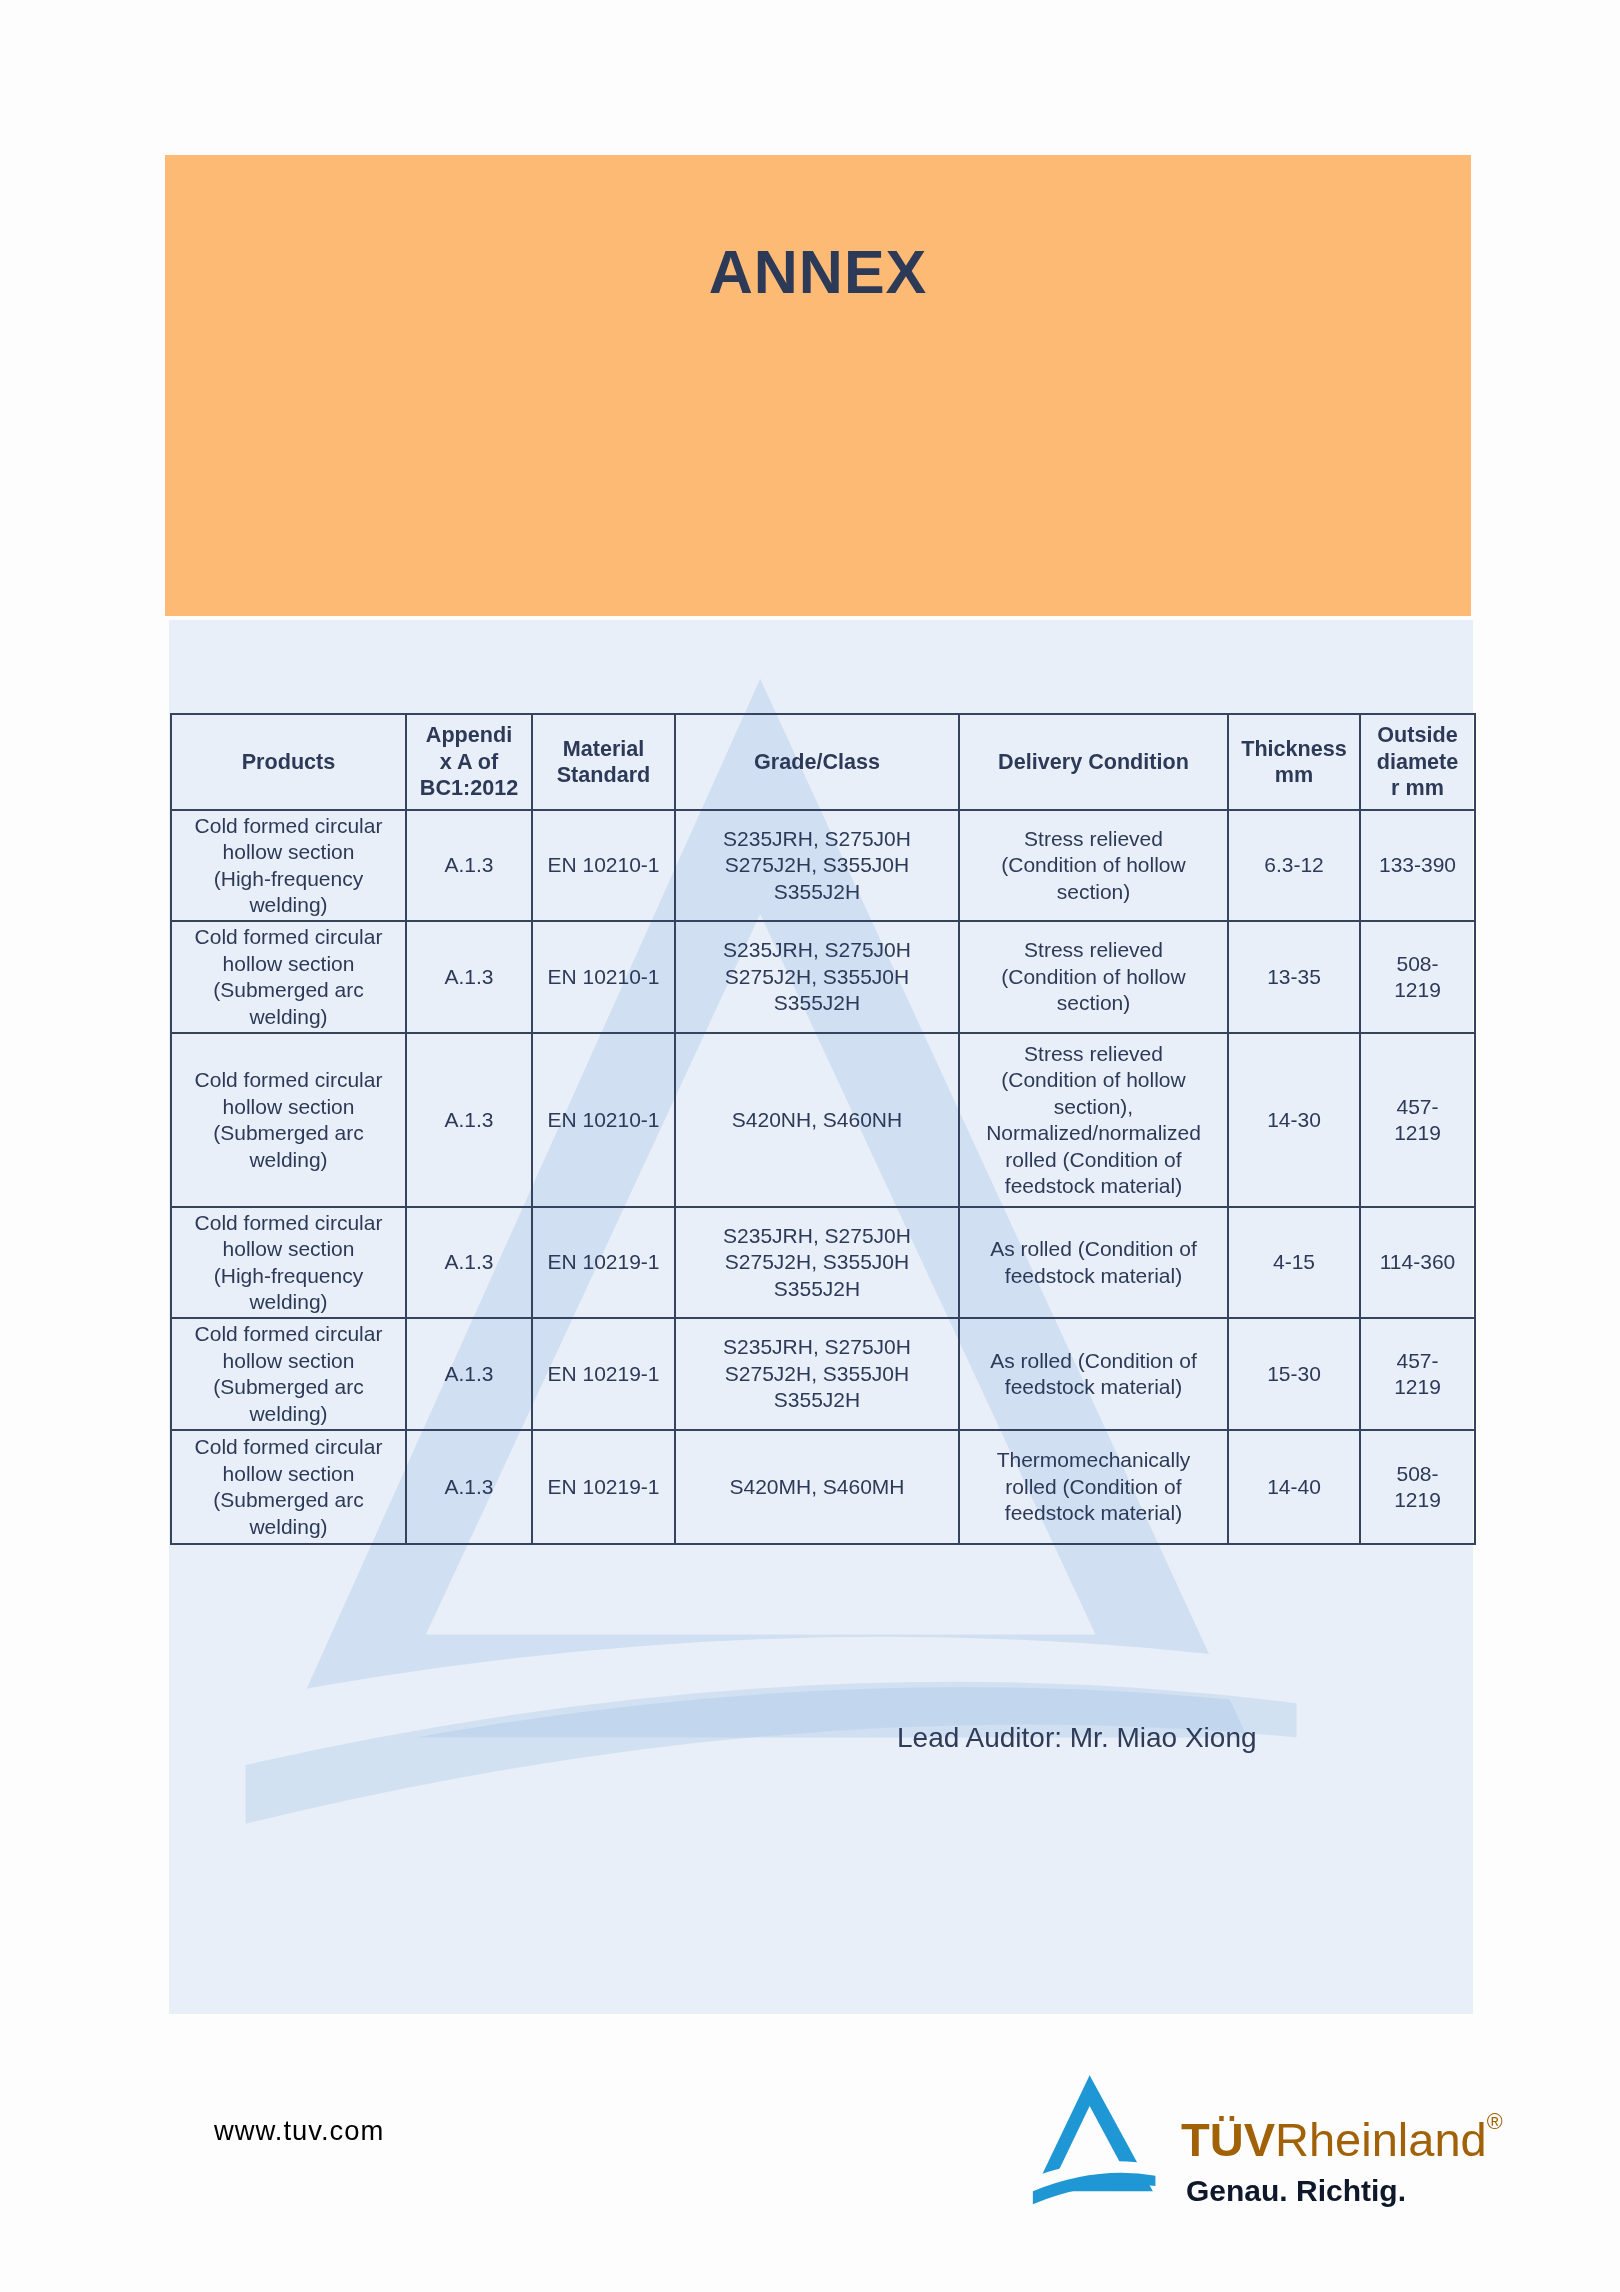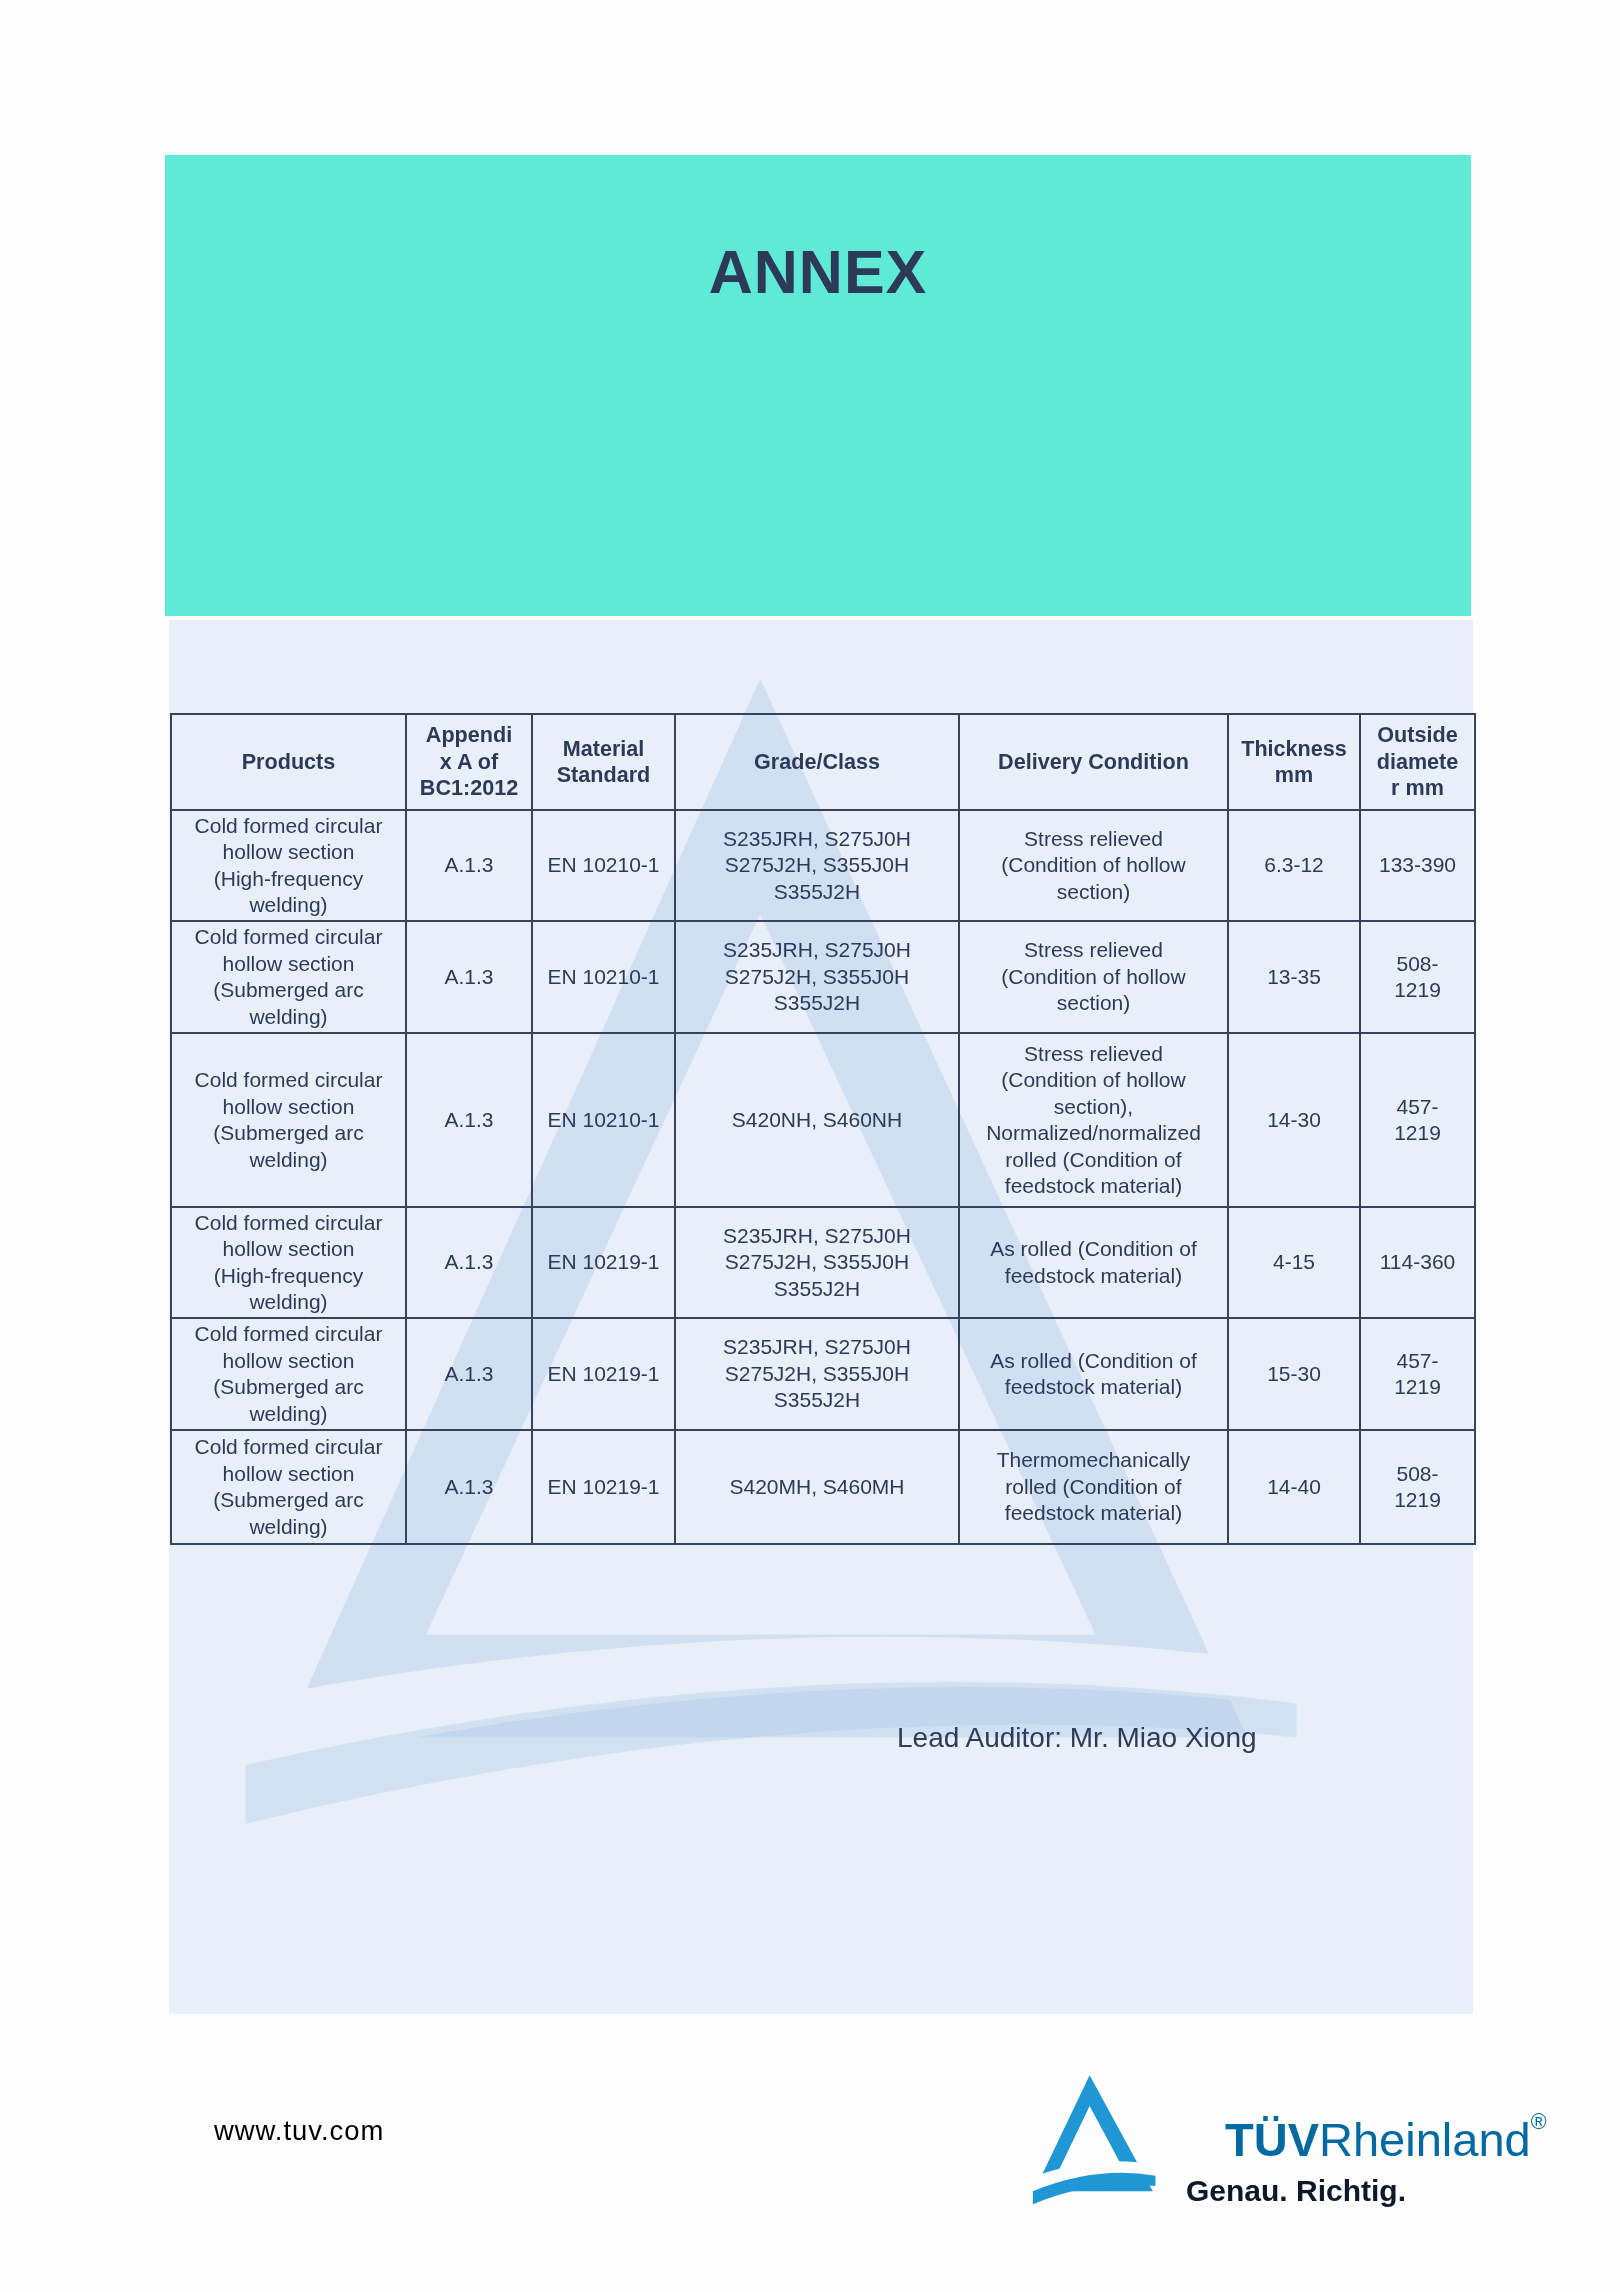--- a/index.html
+++ b/index.html
@@ -5,21 +5,21 @@
   html,body{margin:0;padding:0;}
   body{
     width:1620px;height:2293px;position:relative;overflow:hidden;
     background:#fdfdfe;
     font-family:"Liberation Sans", sans-serif;
     color:#2c3a58;
   }
   
   .title-panel{
     position:absolute;left:165px;top:155px;width:1306px;height:461px;
-    background:#5eead4;
+    background:#fdba74;
   }
   .title-text{
     padding-top:80px;text-align:center;
     font-weight:bold;font-size:61px;line-height:74px;letter-spacing:1px;
     color:#2c3a58;
   }
   
   .content-panel{
     position:absolute;left:169px;top:620px;width:1304px;height:1394px;
     background:#e9eff8;
@@ -49,21 +49,21 @@
     font-size:28px;color:#2e3c58;
   }
   
   .footer-site{
     position:absolute;left:214px;top:2115px;
     font-size:27.4px;color:#000000;letter-spacing:1px;
   }
   .logo-triangle{position:absolute;left:1029px;top:2061px;width:129px;height:147px;}
   .brand-line{
     position:absolute;left:1181px;top:2109px;
-    font-size:47px;color:#0369a1;white-space:nowrap;margin-left:44px;
+    font-size:47px;color:#a16207;white-space:nowrap;
   }
   .brand-bold{font-weight:bold;}
   .brand-reg{font-weight:normal;}
   .brand-regmark{font-size:21.6px;vertical-align:27.4px;}
   .brand-tagline{
     position:absolute;left:1186px;top:2174px;
     font-size:30px;font-weight:bold;color:#0f172a;
   }
 </style>
 </head>

